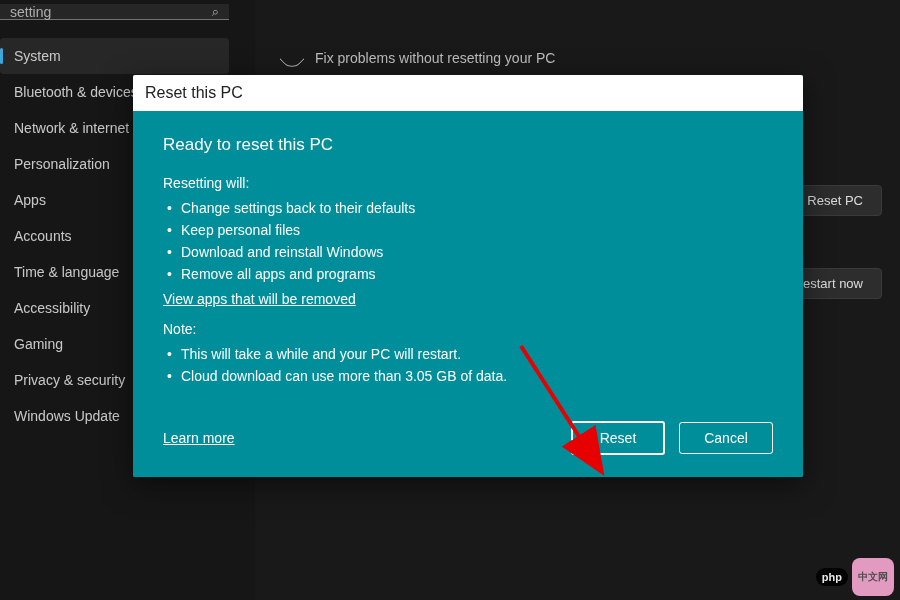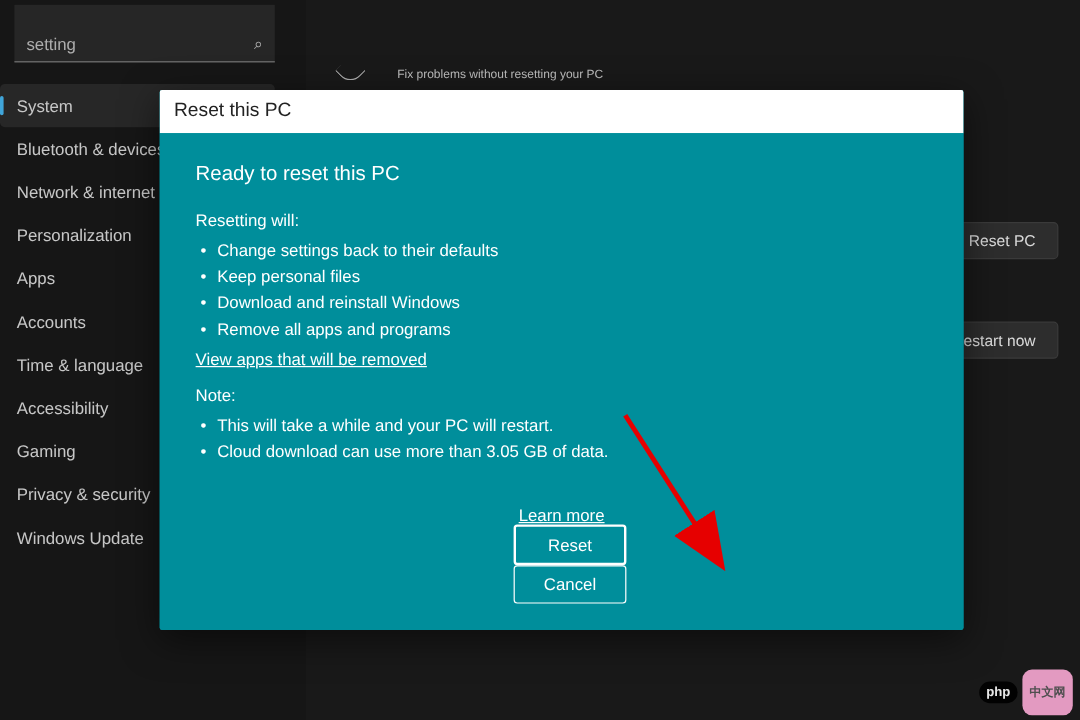--- a/index.html
+++ b/index.html
@@ -15,26 +15,26 @@
     }
     .sidebar {
       position: absolute;
       left: 0; top: 0;
       width: 235px;
       height: 100%;
       background: #1a1a1a;
     }
     .search-box {
       display: flex;
-      align-items: flex-end;
+      align-items: center;
       background: #2d2d2d;
       border-bottom: 1px solid #888;
-      margin: 4px 6px 18px 12px;
+      margin: 4px 6px 18px 0;
       padding: 6px 10px;
-      height: 48px;
+      height: 16px;
     }
     .search-box input {
       flex: 1;
       background: transparent;
       border: none;
       color: #ccc;
       outline: none;
       font-size: 14px;
     }
     .search-icon { color: #ccc; font-size: 13px; }
@@ -61,25 +61,25 @@
       border-radius: 2px;
     }
     .main-area {
       position: absolute;
       left: 255px; top: 0; right: 0; height: 100%;
       background: #1e1e1e;
       padding-top: 30px;
     }
     .recovery-header {
       display: flex;
-      align-items: flex-end;
-      gap: 30px;
+      align-items: flex-start;
+      gap: 14px;
       padding: 20px 28px;
       color: #ddd;
-      font-size: 10px;
+      font-size: 14px;
     }
     .wrench-icon {
       display: inline-block;
       width: 18px; height: 18px;
       border: 1.5px solid #ccc;
       border-top: none;
       border-right: none;
       border-radius: 0 0 0 12px;
       transform: rotate(-45deg);
     }
@@ -157,21 +157,20 @@
       text-decoration: underline;
       font-size: 14px;
       cursor: pointer;
       display: inline-block;
     }
     .gap { height: 14px; }
     .modal-footer {
       display: flex;
       align-items: center;
       padding-top: 28px;
-      flex-direction: column;
     }
     .modal-footer .learn-more { flex: 1; }
     .modal-btn {
       background: transparent;
       border: 1.5px solid #fff;
       color: #fff;
       padding: 7px 0;
       width: 94px;
       font-size: 14px;
       border-radius: 3px;

